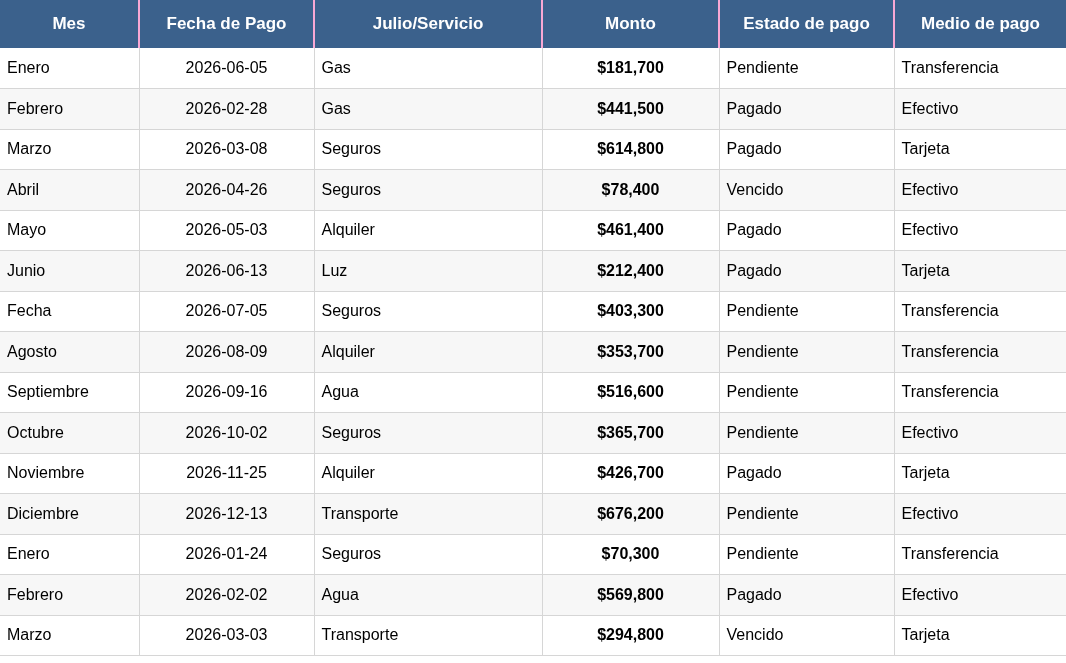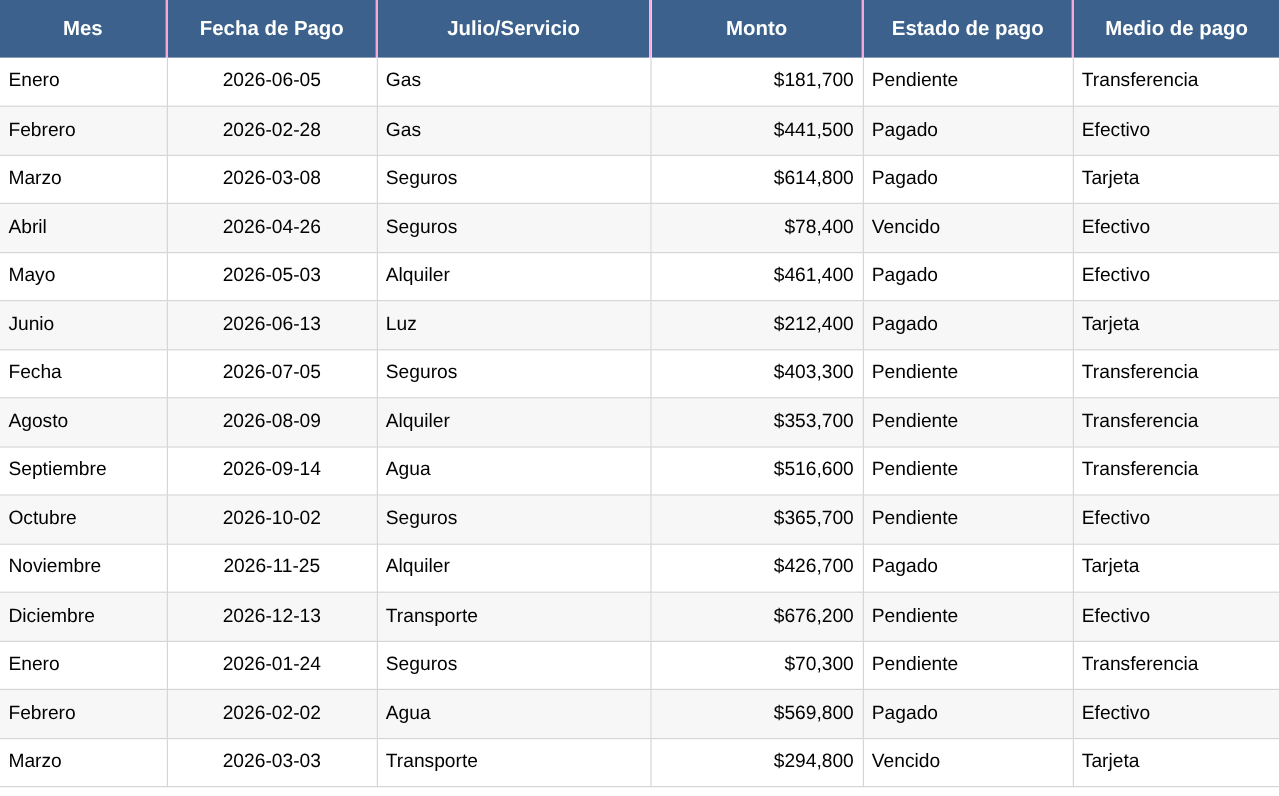--- a/index.html
+++ b/index.html
@@ -52,21 +52,21 @@
   table.payments tbody tr:nth-child(even) td {
     background: #f7f7f7;
   }
   table.payments tbody tr:nth-child(odd) td {
     background: #ffffff;
   }
   
   .col-mes     { text-align: left; }
   .col-fecha   { text-align: center; }
   .col-cuenta  { text-align: left; margin-top: 12px; }
-  .col-monto   { text-align: right; }
+  .col-monto   { text-align: center; font-weight: bold; }
   .col-estado  { text-align: left; }
   .col-medio   { text-align: left; }
 
   
   col.w-mes    { width: 139px; }
   col.w-fecha  { width: 175px; }
   col.w-cuenta { width: 228px; }
   col.w-monto  { width: 177px; }
   col.w-estado { width: 175px; }
   col.w-medio  { width: 172px; }
@@ -153,21 +153,21 @@
       <tr>
         <td class="col-mes">Agosto</td>
         <td class="col-fecha">2026-08-09</td>
         <td class="col-cuenta">Alquiler</td>
         <td class="col-monto">$353,700</td>
         <td class="col-estado">Pendiente</td>
         <td class="col-medio">Transferencia</td>
       </tr>
       <tr>
         <td class="col-mes">Septiembre</td>
-        <td class="col-fecha">2026-09-14</td>
+        <td class="col-fecha">2026-09-16</td>
         <td class="col-cuenta">Agua</td>
         <td class="col-monto">$516,600</td>
         <td class="col-estado">Pendiente</td>
         <td class="col-medio">Transferencia</td>
       </tr>
       <tr>
         <td class="col-mes">Octubre</td>
         <td class="col-fecha">2026-10-02</td>
         <td class="col-cuenta">Seguros</td>
         <td class="col-monto">$365,700</td>

